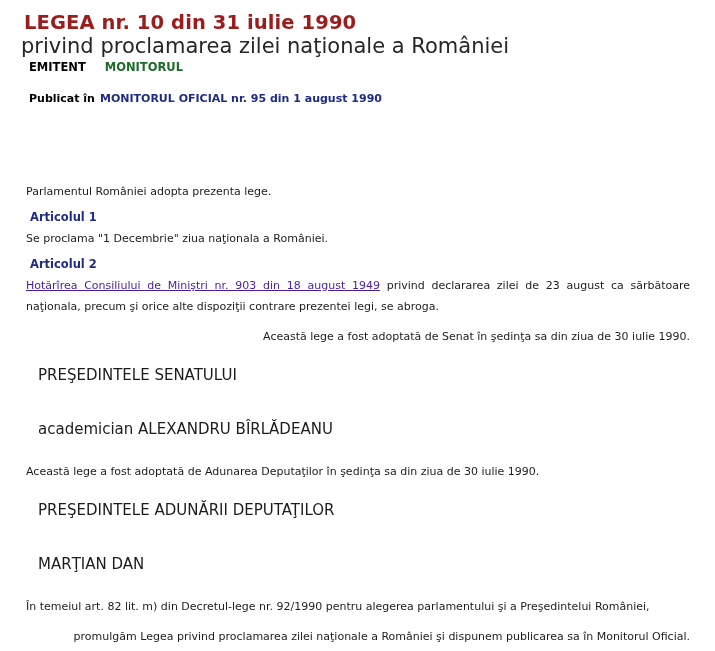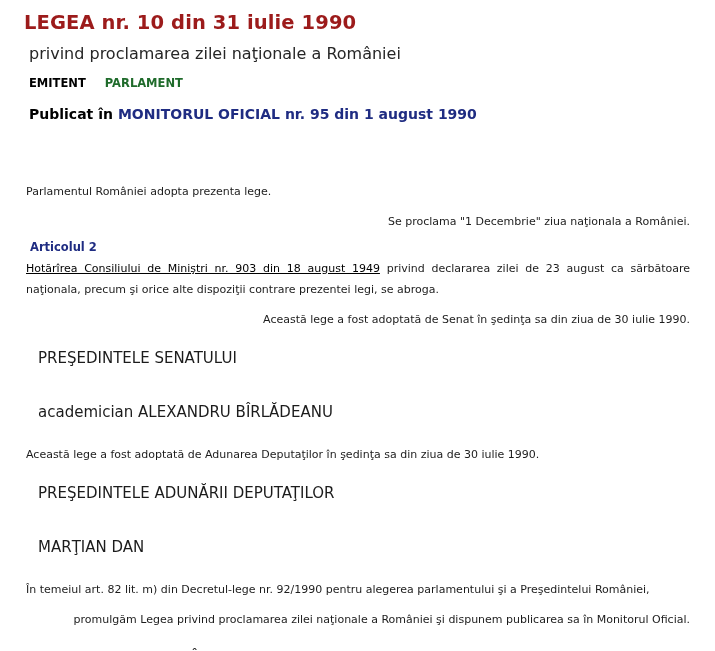--- a/index.html
+++ b/index.html
@@ -32,44 +32,44 @@
     margin: 0;
     padding: 0 0 0 24px;
     font-size: 19.5px;
     font-weight: bold;
     line-height: 23px;
     letter-spacing: 0.1px;
     color: #9C1B1B;
     font-family: "DejaVu Sans", sans-serif;
   }
   .doc-subtitle {
-    margin: 8px;
+    margin: 0;
     padding: 2px 0 0 21px;
-    font-size: 16px;
+    font-size: 21px;
     font-weight: normal;
     line-height: 20px;
     color: #262626;
   }
   .emitent-row {
     padding: 3px 0 0 29px;
     font-size: 11.5px;
     font-weight: bold;
     line-height: 16px;
     white-space: nowrap;
   }
   .emitent-label {
     color: #000000;
   }
   .emitent-value {
     color: #1F6B2B;
     padding-left: 19px;
   }
   .published-row {
     padding: 15px 0 0 29px;
-    font-size: 14px;
+    font-size: 11px;
     font-weight: bold;
     line-height: 17px;
     white-space: nowrap;
   }
   .published-label {
     color: #000000;
   }
   .published-value {
     color: #1F2C82;
     padding-left: 5px;
@@ -100,21 +100,21 @@
   }
   .article-head {
     margin: 8px 0 3px 0;
     padding: 0 0 0 30px;
     font-size: 11.5px;
     font-weight: bold;
     line-height: 15px;
     color: #1F2C82;
   }
   .ref-link {
-    color: #000000;
+    color: #4c1d95;
   }
   .sig-line {
     margin: 12px;
     padding: 0 0 0 26px;
     font-size: 15px;
     line-height: 21px;
     color: #1c1c1c;
     white-space: nowrap;
   }
   .gap-s { height: 6px; }
@@ -125,33 +125,34 @@
 
 <div class="page">
 
   <div class="header">
 
     <h1 class="doc-title">LEGEA nr. 10 din 31 iulie 1990</h1>
 
     <div class="doc-subtitle">privind proclamarea zilei naţionale a României</div>
 
     <div class="emitent-row">
-      <span class="emitent-label">EMITENT</span><span class="emitent-value">PARLAMENT</span>
+      <span class="emitent-label">EMITENT</span><span class="emitent-value">MONITORUL</span>
     </div>
 
     <div class="published-row">
       <span class="published-label">Publicat în</span><span class="published-value">MONITORUL OFICIAL nr. 95 din 1 august 1990</span>
     </div>
 
   </div>
 
   <div class="body-block">
 
     <p class="para plain">Parlamentul României adopta prezenta lege.</p>
 
+    <div class="article-head">Articolul 1</div>
 
     <p class="para plain">Se proclama "1 Decembrie" ziua naţionala a României.</p>
 
     <div class="article-head">Articolul 2</div>
 
     <p class="para"><a class="ref-link" href="#">Hotărîrea Consiliului de Miniştri nr. 903 din 18 august 1949</a><span> privind declararea zilei de 23 august ca sărbătoare naţionala, precum şi orice alte dispoziţii contrare prezentei legi, se abroga.</span></p>
 
     <p class="para plain">Această lege a fost adoptată de Senat în şedinţa sa din ziua de 30 iulie 1990.</p>
 
     <div class="gap-s"></div>

